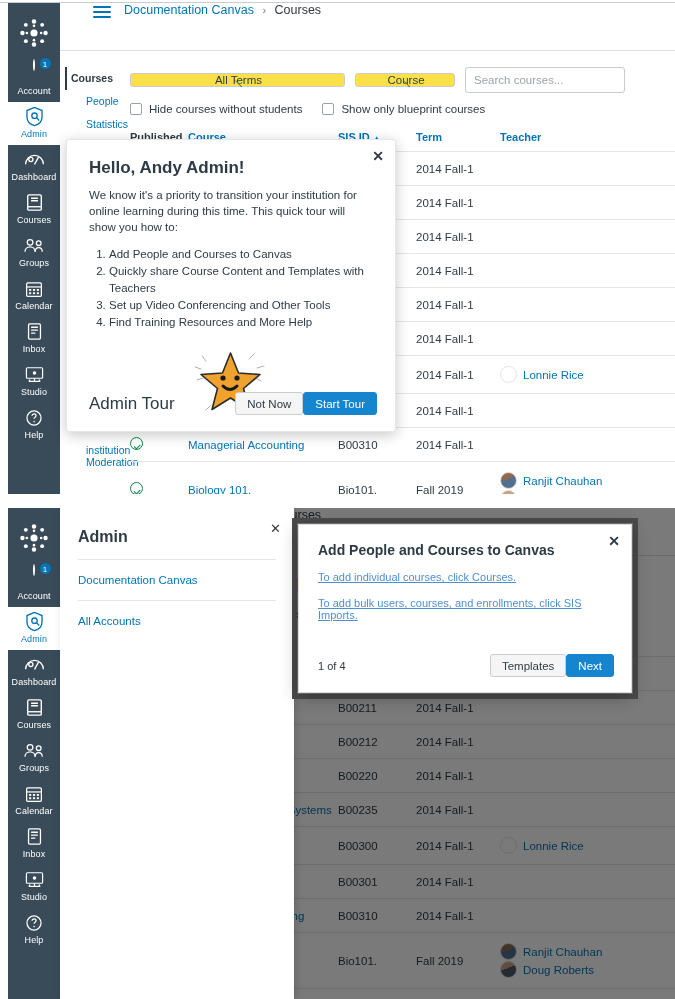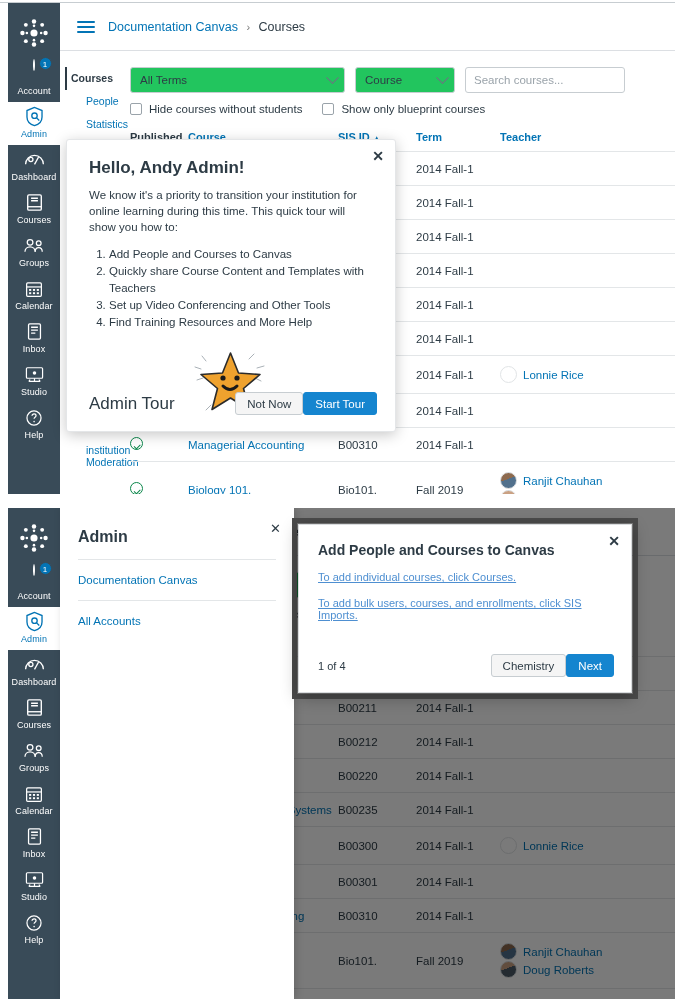--- a/index.html
+++ b/index.html
@@ -40,40 +40,40 @@
     border:1.5px solid #fff;
   }
   .badge {
     position:absolute; right:-5px; top:-3px; min-width:13px; height:13px;
     border-radius:7px; background:#0374B5; color:#fff; font-size:8px;
     line-height:13px; text-align:center; border:1.5px solid #394B58; padding:0 2px;
   }
 
   
   .content { position:absolute; left:60px; top:0; right:0; height:100%; background:#fff; }
-  .topbar { height:48px; border-bottom:1px solid #dcdfe3; display:flex; align-items:center;
-            padding-left:17px; }
+  .topbar { height:48px; border-bottom:1px solid #dcdfe3; display:flex; align-items:flex-start;
+            padding-left:33px; }
   .hamburger { width:18px; margin-right:13px; cursor:pointer; }
   .hamburger span { display:block; height:2px; background:#0374B5; margin:3px 0; border-radius:1px; }
   .crumbs { font-size:12.5px; color:#2D3B45; }
   .crumbs a { color:#0374B5; text-decoration:none; }
   .crumbs .sep { color:#777; margin:0 5px; font-size:11px; }
 
   .body-area { display:flex; }
   .coursenav { width:62px; padding:16px 0 0 6px; flex:none; }
   .coursenav-item { font-size:10.5px; color:#0374B5; line-height:12px; padding:5px 0 6px 4px;margin-left:16px; }
   .coursenav-item.current { color:#2D3B45; font-weight:bold; border-left:2px solid #2D3B45;
                             padding-left:4px; margin-left:-1px; }
 
   .main { flex:1; padding:16px 0 0 8px; }
   .filters { display:flex; align-items:center; gap:10px; }
   .select {
-    height:26px; border:1px solid #c7cdd1; border-radius:3px; background:#22c55e;
+    height:14px; border:1px solid #c7cdd1; border-radius:3px; background:#fde047;
     font-size:11.5px; color:#2D3B45; display:flex; align-items:center;
-    justify-content:space-between; padding:0 7px 0 9px;
+    justify-content:space-between; padding:0 7px 0 9px;flex-direction:column;
   }
   .select.terms { width:215px; }
   .select.kind  { width:100px; }
   .caret { width:9px; height:9px; border-right:1.4px solid #6b7780; border-bottom:1.4px solid #6b7780;
            transform:rotate(45deg) translate(-2px,-2px); }
   .searchbox {
     height:26px; width:160px; border:1px solid #c7cdd1; border-radius:3px; background:#fff;
     font-size:11.5px; color:#9aa3aa; padding:0 8px; line-height:24px; overflow:hidden;
     white-space:nowrap;
   }
@@ -766,19 +766,19 @@
 
     <div class="popup-frame"></div>
     <div class="popup">
       <div class="m-close">✕</div>
       <div class="popup-title">Add People and Courses to Canvas</div>
       <a class="popup-link" href="#">To add individual courses, click Courses.</a>
       <a class="popup-link" href="#">To add bulk users, courses, and enrollments, click SIS Imports.</a>
       <div class="popup-foot">
         <span class="popup-count">1 of 4</span>
         <span class="btns">
-          <span class="btn btn-sec">Chemistry</span>
+          <span class="btn btn-sec">Templates</span>
           <span class="btn btn-pri">Next</span>
         </span>
       </div>
     </div>
   </div>
 </div>
 
 </body></html>

